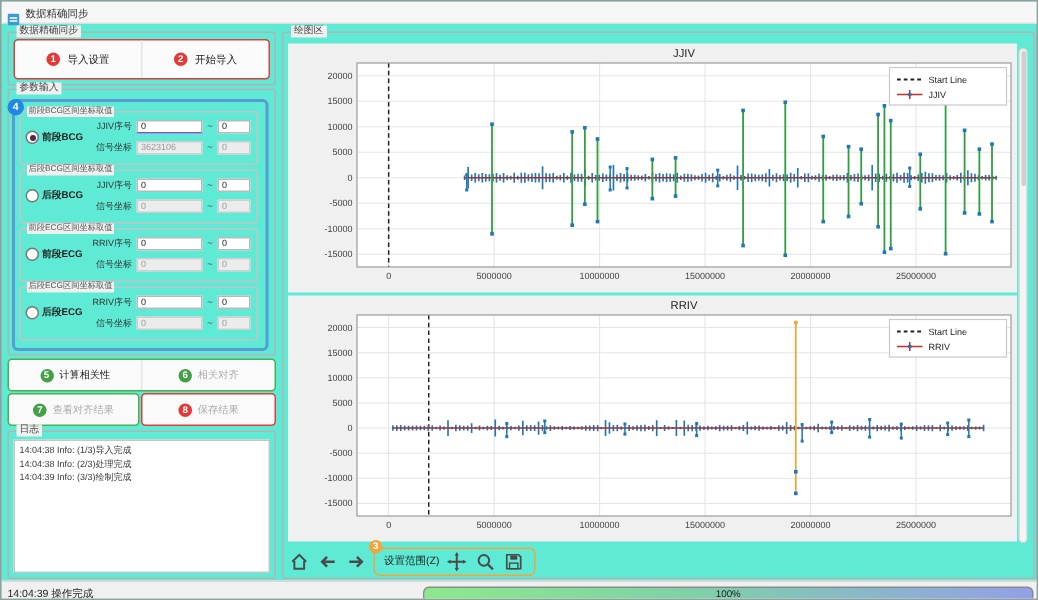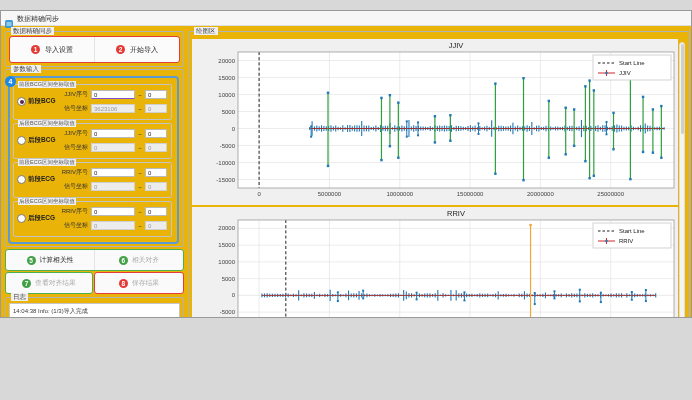--- a/index.html
+++ b/index.html
@@ -1,18 +1,18 @@
 <!DOCTYPE html>
 <html><head>
 <meta charset="utf-8">
 <style>
   html,body{margin:0;padding:0;background:#d8d8d8;}
-  .app{position:relative;width:692px;height:308px;background:#eab308;
+  .app{position:relative;width:692px;height:400px;background:#5eead4;
        font-family:"Liberation Sans","DejaVu Sans",sans-serif;overflow:hidden;
-       border:1px solid #9a9a9a;box-sizing:border-box;margin-top:10px;}
+       border:1px solid #9a9a9a;box-sizing:border-box;}
   
   .titlebar{position:absolute;left:0;top:0;width:692px;height:14px;background:#f7f7f7;
             border-bottom:1px solid #dedede;}
   .titlebar .app-icon{position:absolute;left:4px;top:3px;}
   .titlebar .title-text{position:absolute;left:16px;top:3px;font-size:7px;color:#333;}
   
   .grp{position:absolute;border:1px solid #b3b3b3;border-radius:2px;}
   .grp-label{position:absolute;top:-5px;left:5px;background:#f0f0f0;padding:0 2px;
              font-size:6.5px;line-height:8px;color:#444;white-space:nowrap;}
   

